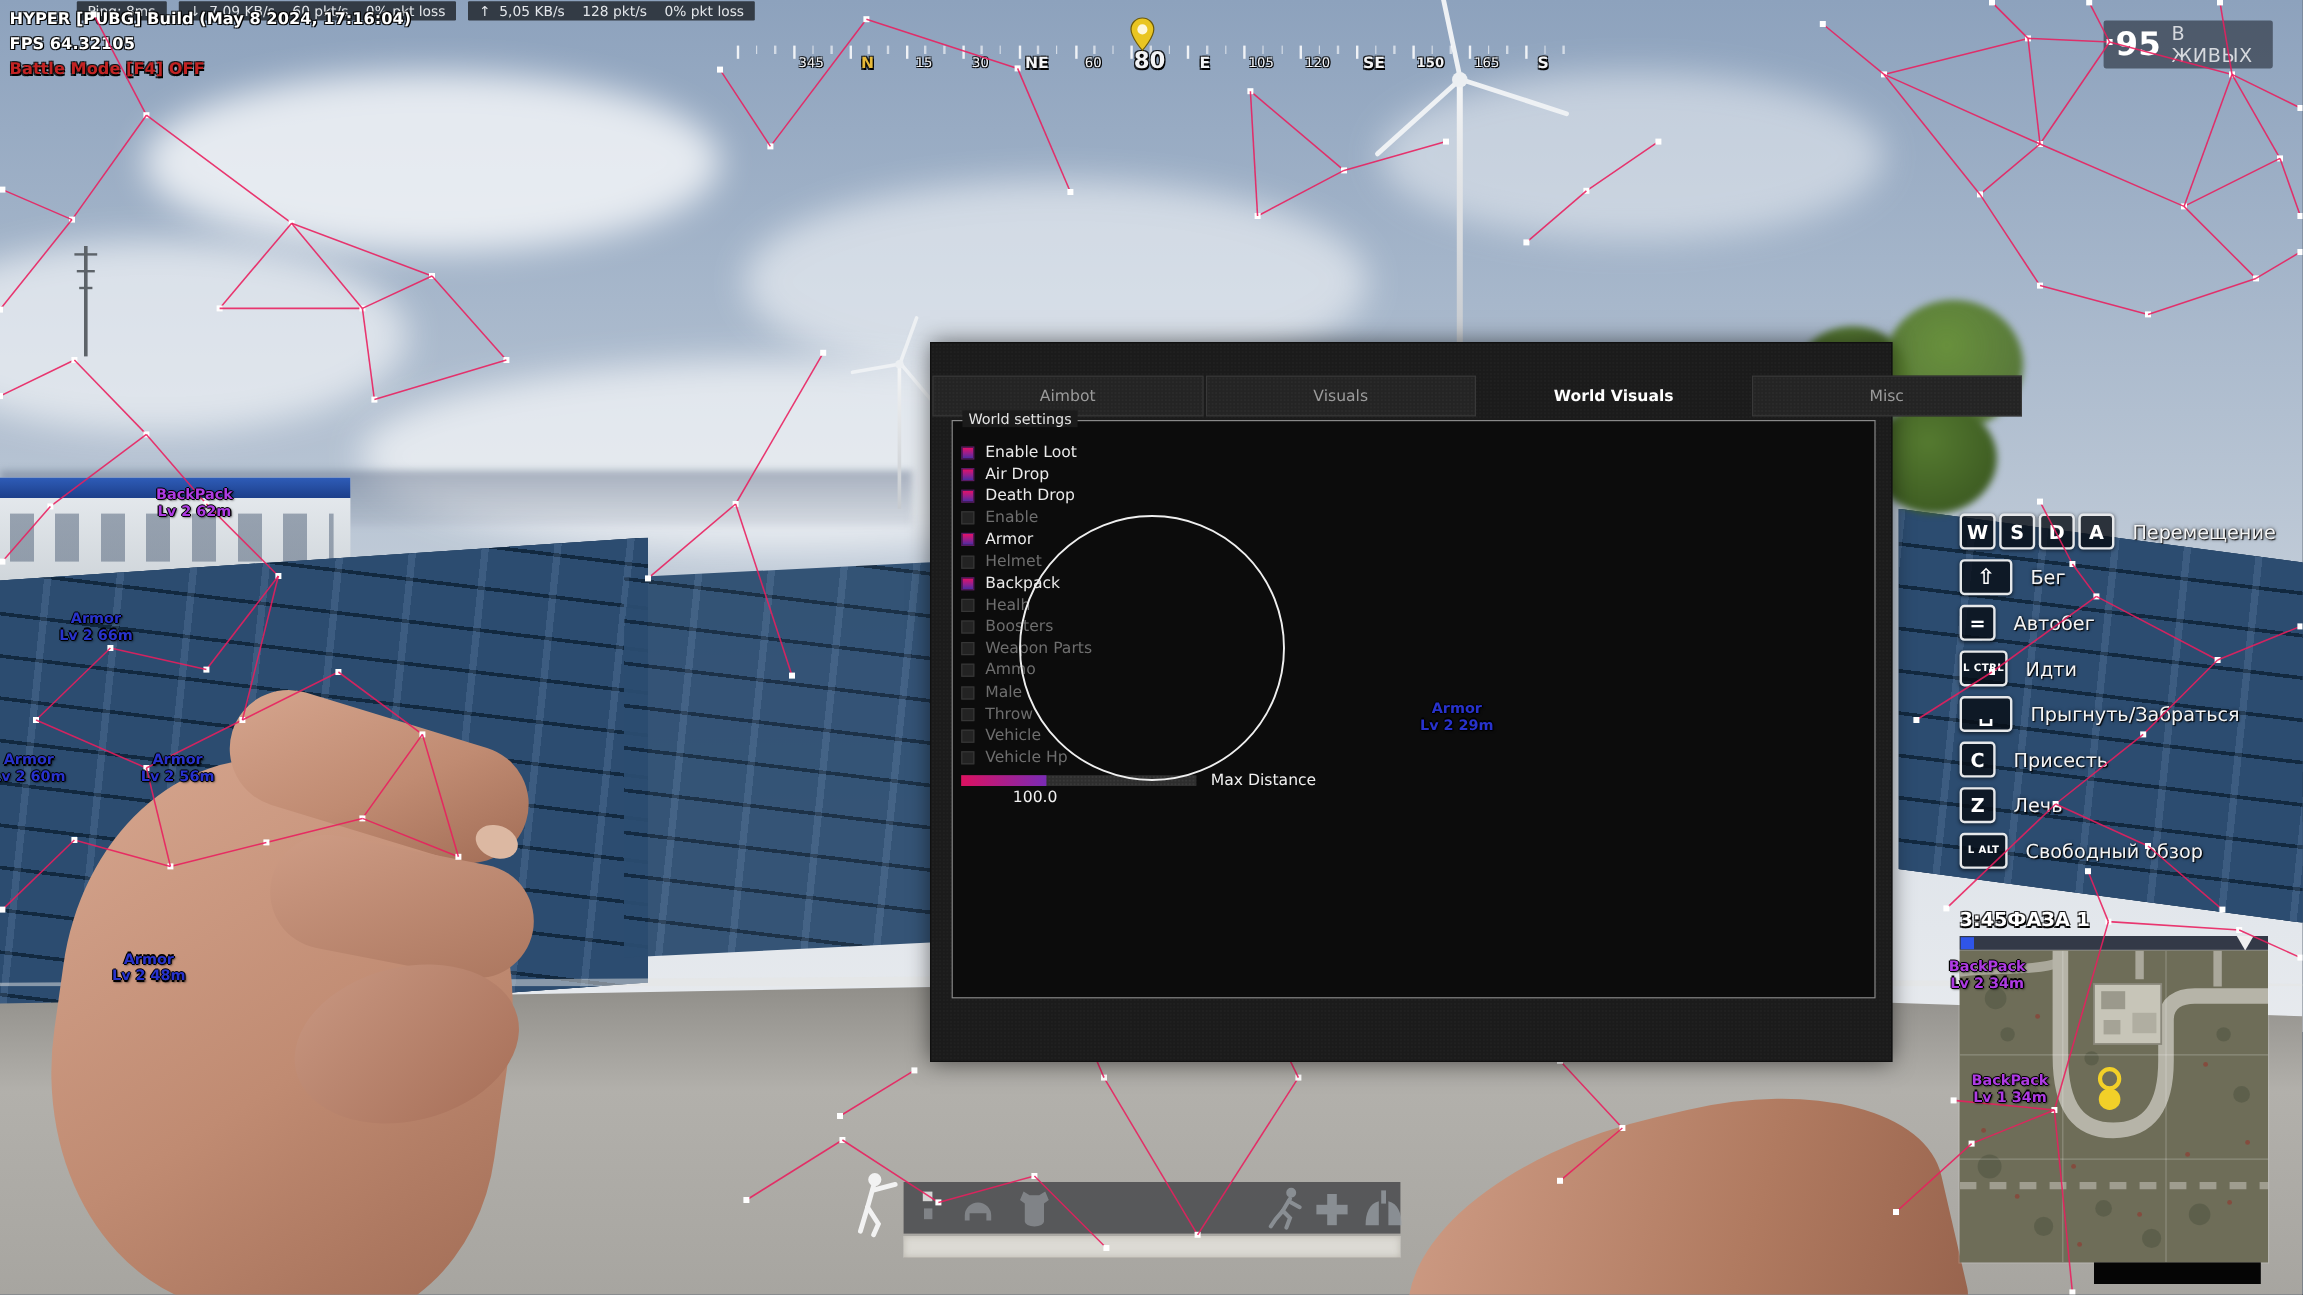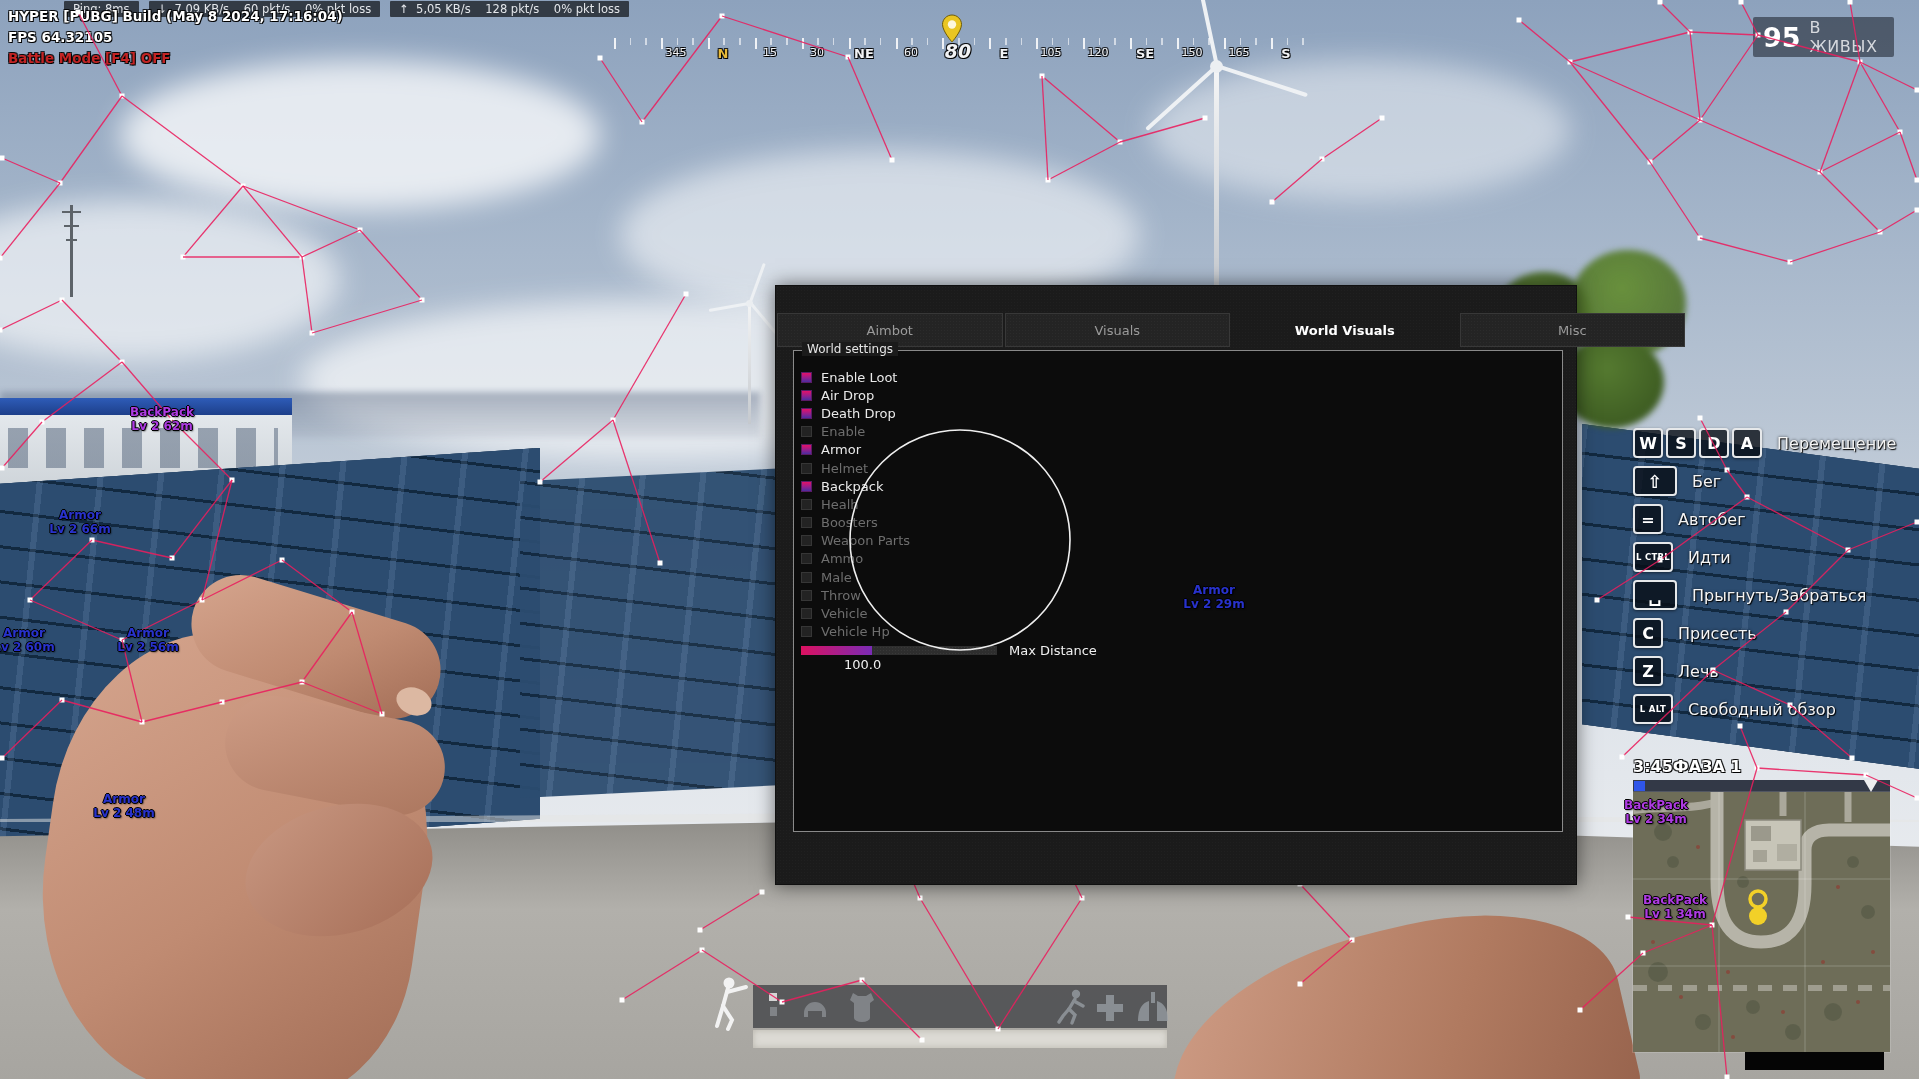--- a/index.html
+++ b/index.html
@@ -241,26 +241,26 @@
       <span class="tick" style="left: 1255.24px; top: 38px; width: 1.5px; height: 7px; opacity: 0.65;"></span>
       <span class="tick" style="left: 1270.88px; top: 38px; width: 2px; height: 11px; opacity: 0.95;"></span>
       <span class="tick" style="left: 1286.52px; top: 38px; width: 1.5px; height: 7px; opacity: 0.65;"></span>
       <span class="tick" style="left: 1302.16px; top: 38px; width: 1.5px; height: 7px; opacity: 0.65;"></span>
       <span class="clabel hud-text" style="left: 676px;">345</span>
       <span class="clabel hud-text north" style="left: 723px;">N</span>
       <span class="clabel hud-text" style="left: 770px;">15</span>
       <span class="clabel hud-text" style="left: 817px;">30</span>
       <span class="clabel hud-text card" style="left: 864px; text-align: right;">NE</span>
       <span class="clabel hud-text" style="left: 911px;">60</span>
-      <span class="clabel hud-text heading" style="left: 958px; font-style: italic;">80</span>
+      <span class="clabel hud-text heading" style="left: 958px;">80</span>
       <span class="clabel hud-text card" style="left: 1004px;">E</span>
       <span class="clabel hud-text" style="left: 1051px;">105</span>
       <span class="clabel hud-text" style="left: 1098px;">120</span>
       <span class="clabel hud-text card" style="left: 1145px;">SE</span>
-      <span class="clabel hud-text" style="left: 1192px;">150</span>
+      <span class="clabel hud-text" style="left: 1192px; font-weight: bold;">150</span>
       <span class="clabel hud-text" style="left: 1239px;">165</span>
       <span class="clabel hud-text card" style="left: 1286px;">S</span>
     </div>
   <svg class="abs pin" width="22" height="30" viewBox="0 0 22 30">
     <path d="M11 1C5.8 1 1.5 5.2 1.5 10.4c0 7 9.5 17.6 9.5 17.6s9.5-10.6 9.5-17.6C20.5 5.2 16.2 1 11 1z" fill="#e9c522" stroke="#6d5a08" stroke-width="1"></path>
     <circle cx="11" cy="10.5" r="4.2" fill="#fdf7dc"></circle>
   </svg>
 
   <div class="abs keybinds" id="keybinds">
       <div class="kb-row">

